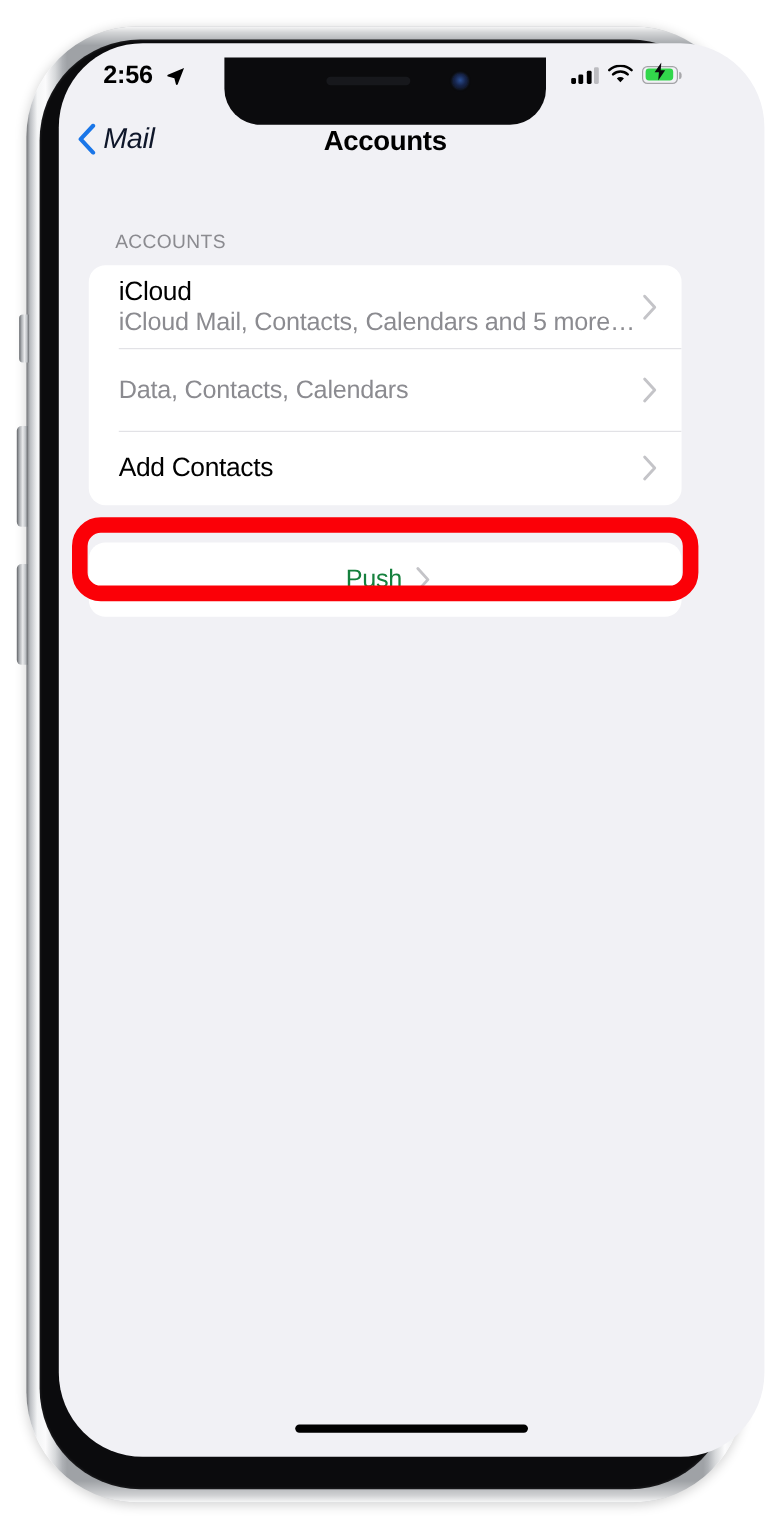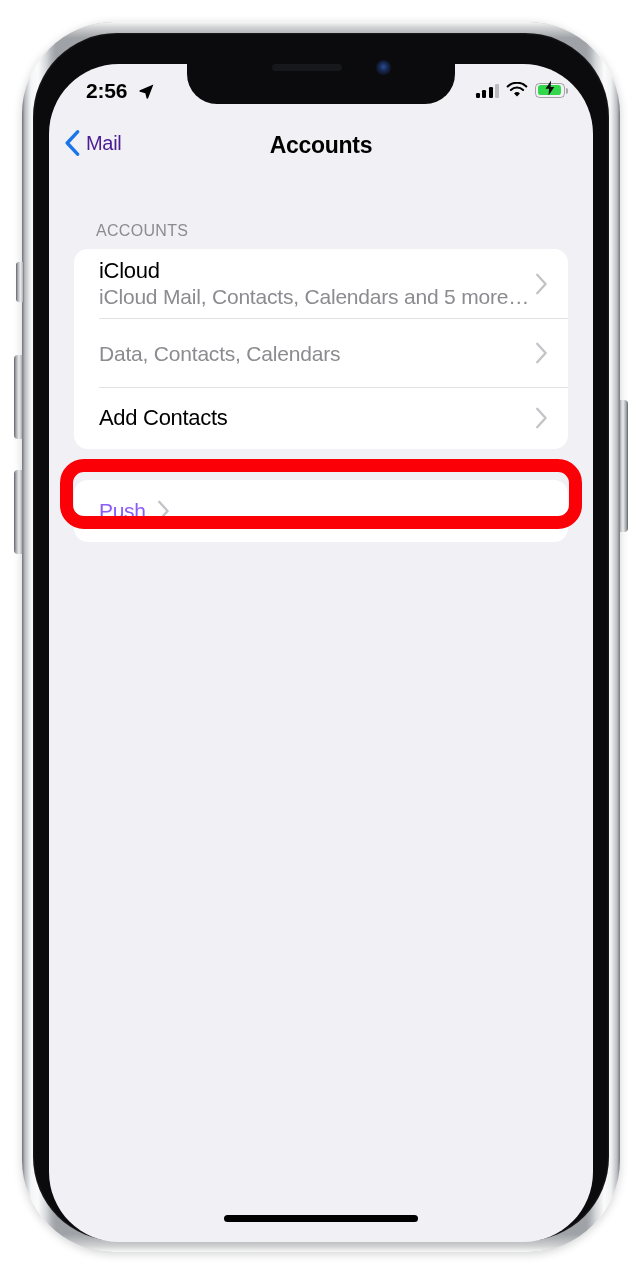--- a/index.html
+++ b/index.html
@@ -62,22 +62,22 @@
     height: 1208px;
     border-radius: 84px;
     background: #0b0b0d;
     box-shadow: inset 0 0 2px 1px rgba(255,255,255,0.07);
   }
 
   
   #phone-screen {
     position: absolute;
     left: 49px;
-    top: 64px;
-    width: 544px;
+    top: 36px;
+    width: 588px;
     height: 1178px;
     border-radius: 70px;
     background: #f1f1f5;
     overflow: hidden;
   }
 
   
   #notch {
     position: absolute;
     left: 187px;
@@ -200,23 +200,24 @@
   #nav-back {
     position: absolute;
     left: 16px;
     top: 10px;
     display: flex;
     align-items: center;
     gap: 6px;
     cursor: pointer;
   }
   #nav-back-label {
-    font-size: 20px;
-    color: #4c1d95;
+    font-size: 24px;
+    color: #0f172a;
     letter-spacing: -0.3px;
+    font-style: italic;
   }
   #nav-title {
     position: absolute;
     left: 0; right: 0;
     top: 12px;
     text-align: center;
     font-size: 23px;
     font-weight: bold;
     color: #000;
     letter-spacing: -0.3px;
@@ -243,41 +244,42 @@
   }
   #card-fetch { margin-top: 31px; }
 
   .row {
     position: relative;
     display: flex;
     align-items: center;
     padding: 0 20px 0 25px;
     min-height: 60px;
     cursor: pointer;
+    justify-content: center;
   }
   .row-2line { min-height: 69px; }
   .row-text { flex: 1; min-width: 0; }
   .row-title {
     font-size: 22px;
     color: #000;
     letter-spacing: -0.3px;
     line-height: 1.18;
   }
   .row-sub {
     font-size: 21px;
     color: #8b8b90;
     letter-spacing: -0.2px;
     margin-top: 2px;
     white-space: nowrap;
     overflow: hidden;
     text-overflow: ellipsis;
   }
   .row-value {
     font-size: 21px;
-    color: #8b5cf6;
+    color: #15803d;
     letter-spacing: -0.3px;
     margin-right: 11px;
   }
   .row-sep {
     position: absolute;
     left: 25px; right: 0; top: 0;
     height: 1px;
     background: #e2e2e6;
   }
   .chevron { flex: none; display: flex; align-items: center; }

